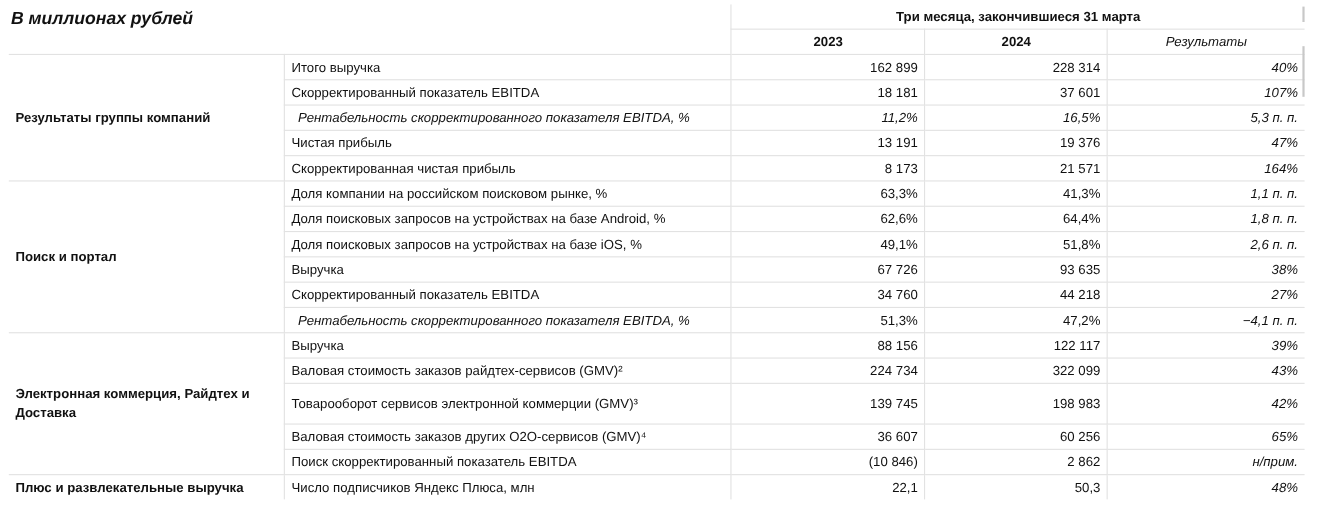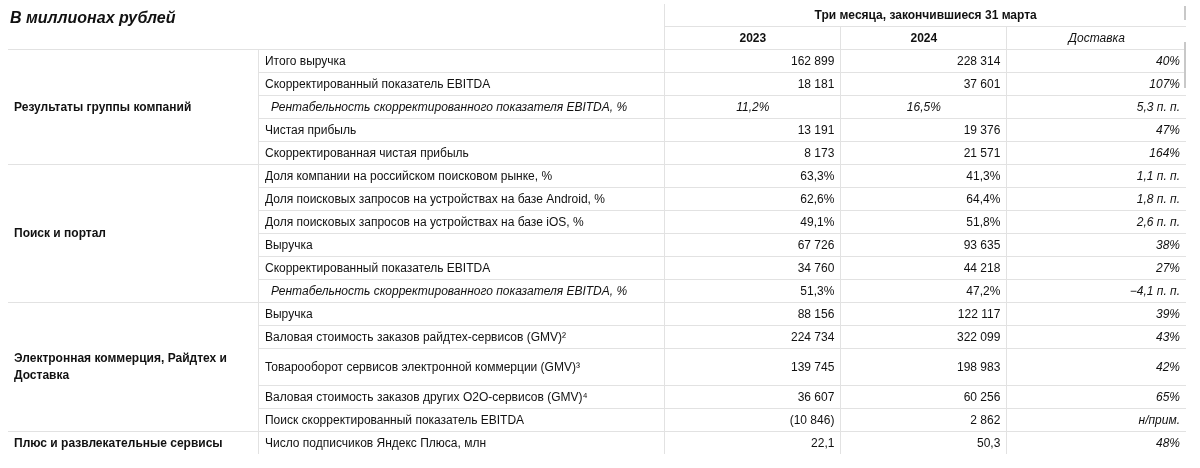--- a/index.html
+++ b/index.html
@@ -22,21 +22,21 @@
   }
   .no-border { border: none; }
   .hdr-top { text-align: center; font-weight: bold; border-top: none; border-right: none; }
   .hdr-year { text-align: center; font-weight: bold; }
   .hdr-change { text-align: center; font-style: italic; border-right: none; }
   .blank-hdr { border: none; border-bottom: 1px solid #e2e2e2; }
   .group { text-align: left; font-weight: bold; white-space: normal; line-height: 17px; border-left: none; }
   .metric { text-align: left; margin-left: 24px; }
   .metric.ital { font-style: italic; padding-left: 12px; }
   .num { text-align: right; }
-  .num.ital { font-style: italic; text-align: center; }
+  .num.ital { font-style: italic; }
   .chg { text-align: right; font-style: italic; border-right: none; }
   tr.tall td { height: 36px; }
   tr.last td { border-bottom: none; }
   .scroll-thumb-1 { position: absolute; left: 1184px; top: 6px; width: 2px; height: 14px; background: #c8c8c8; }
   .scroll-thumb-2 { position: absolute; left: 1184px; top: 42px; width: 2px; height: 46px; background: #c8c8c8; }
 </style>
 </head>
 <body>
 
 <table>
@@ -49,21 +49,21 @@
   </colgroup>
   <thead>
     <tr>
       <th class="no-border" colspan="2"></th>
       <th class="hdr-top" colspan="3">Три месяца, закончившиеся 31 марта</th>
     </tr>
     <tr>
       <th class="blank-hdr" colspan="2"></th>
       <th class="hdr-year">2023</th>
       <th class="hdr-year">2024</th>
-      <th class="hdr-change">Доставка</th>
+      <th class="hdr-change">Результаты</th>
     </tr>
   </thead>
   <tbody>
 
     <tr>
       <td class="group" rowspan="5">Результаты группы компаний</td>
       <td class="metric">Итого выручка</td>
       <td class="num">162 899</td>
       <td class="num">228 314</td>
       <td class="chg">40%</td>
@@ -157,21 +157,21 @@
       <td class="chg">65%</td>
     </tr>
     <tr>
       <td class="metric">Поиск скорректированный показатель EBITDA</td>
       <td class="num">(10 846)</td>
       <td class="num">2 862</td>
       <td class="chg">н/прим.</td>
     </tr>
 
     <tr class="last">
-      <td class="group">Плюс и развлекательные сервисы</td>
+      <td class="group">Плюс и развлекательные выручка</td>
       <td class="metric">Число подписчиков Яндекс Плюса, млн</td>
       <td class="num">22,1</td>
       <td class="num">50,3</td>
       <td class="chg">48%</td>
     </tr>
   </tbody>
 </table>
 
 <div class="units">В миллионах рублей</div>
 

